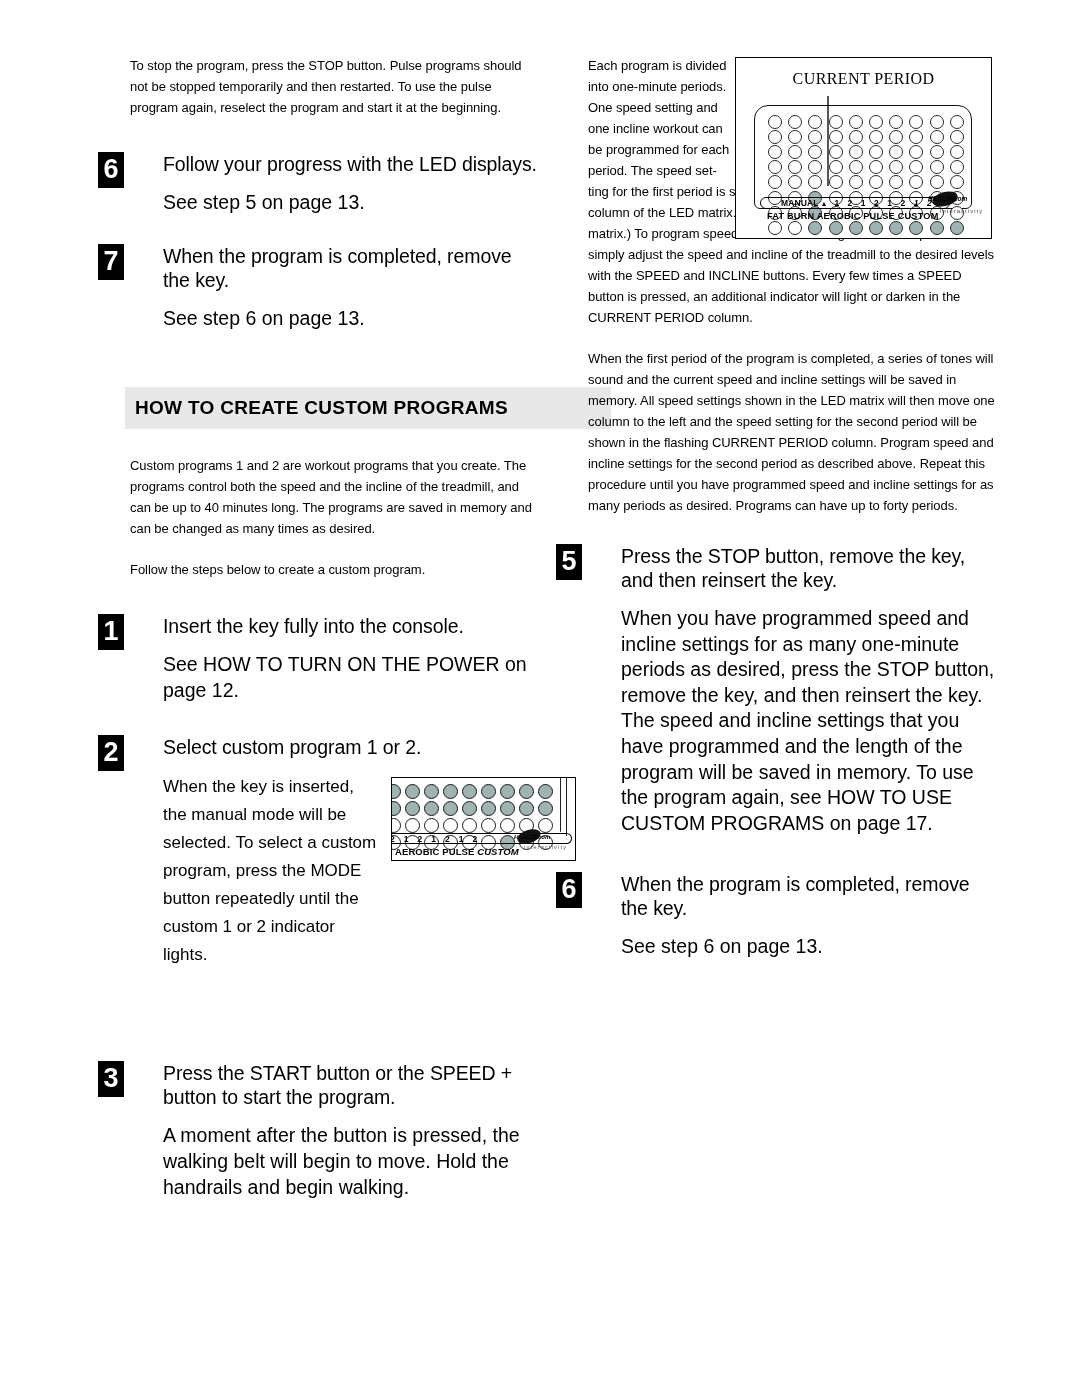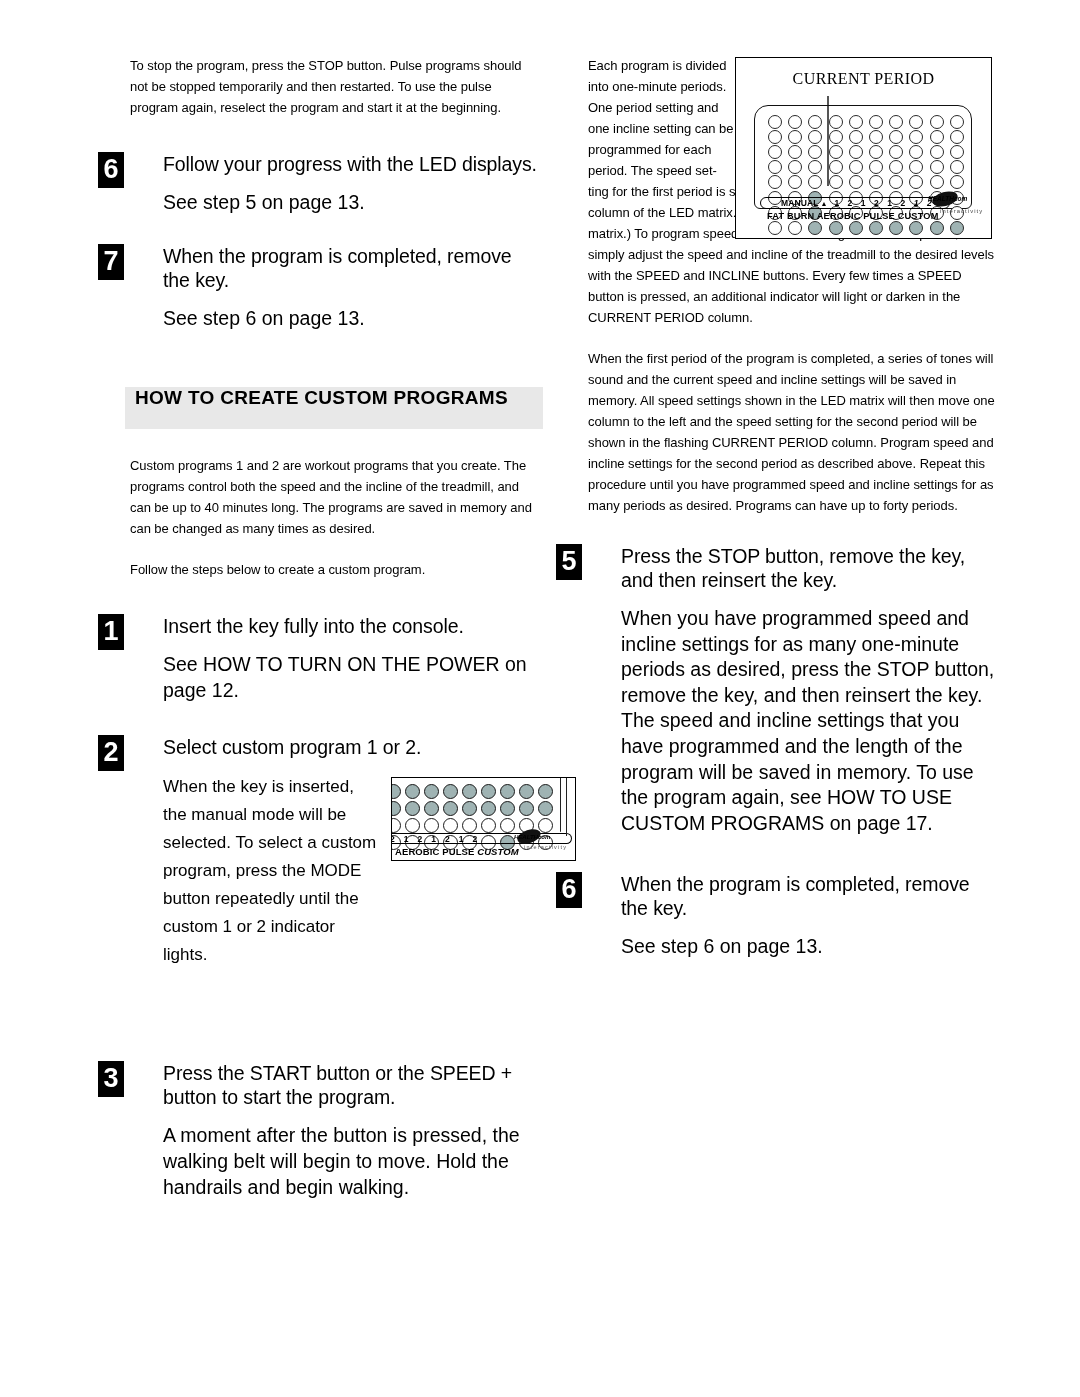--- a/index.html
+++ b/index.html
@@ -66,23 +66,24 @@
   }
   .step-body {
     margin: 14px 0 0 0;
     font-size: 19.5px;
     line-height: 25.6px;
   }
 
   .section-head {
     background: #e8e8e8;
     height: 42px;
-    width: 418px;
+    width: 486px;
     margin: 0 0 0 -5px;
     display: flex;
+    align-items: center;
   }
   .section-head span {
     font-weight: bold;
     font-size: 19px;
     letter-spacing: 0.3px;
     padding-left: 10px;
   }
 
   .spacer-30 { height: 30px; }
   .spacer-20 { height: 20px; }
@@ -443,21 +444,21 @@
     <div class="step">
       <div class="step-num">3</div>
       <p class="step-title">Press the START button or the SPEED + button to start the program.</p>
       <p class="step-body">A moment after the button is pressed, the walking belt will begin to move. Hold the handrails and begin walking.</p>
     </div>
 
   </div>
 
   <div class="col col-right">
 
-    <p class="body" style="width:152px; margin-bottom:0;">Each program is divided into one-minute periods. One period setting and one incline setting can be programmed for each period. The speed set-</p>
+    <p class="body" style="width:152px; margin-bottom:0;">Each program is divided into one-minute periods. One speed setting and one incline workout can be programmed for each period. The speed set-</p>
     <p class="body" style="margin-top:0;">ting for the first period is shown in the flashing CURRENT PERIOD column of the LED matrix. (The incline settings are not shown in the matrix.) To program speed and incline settings for the first period, simply adjust the speed and incline of the treadmill to the desired levels with the SPEED and INCLINE buttons. Every few times a SPEED button is pressed, an additional indicator will light or darken in the CURRENT PERIOD column.</p>
 
     <p class="body">When the first period of the program is completed, a series of tones will sound and the current speed and incline settings will be saved in memory. All speed settings shown in the LED matrix will then move one column to the left and the speed setting for the second period will be shown in the flashing CURRENT PERIOD column. Program speed and incline settings for the second period as described above. Repeat this procedure until you have programmed speed and incline settings for as many periods as desired. Programs can have up to forty periods.</p>
 
     <div style="height:8px"></div>
 
     <div class="step">
       <div class="step-num">5</div>
       <p class="step-title">Press the STOP button, remove the key, and then reinsert the key.</p>
       <p class="step-body">When you have programmed speed and incline settings for as many one-minute periods as desired, press the STOP button, remove the key, and then reinsert the key. The speed and incline settings that you have programmed and the length of the program will be saved in memory. To use the program again, see HOW TO USE CUSTOM PROGRAMS on page 17.</p>

